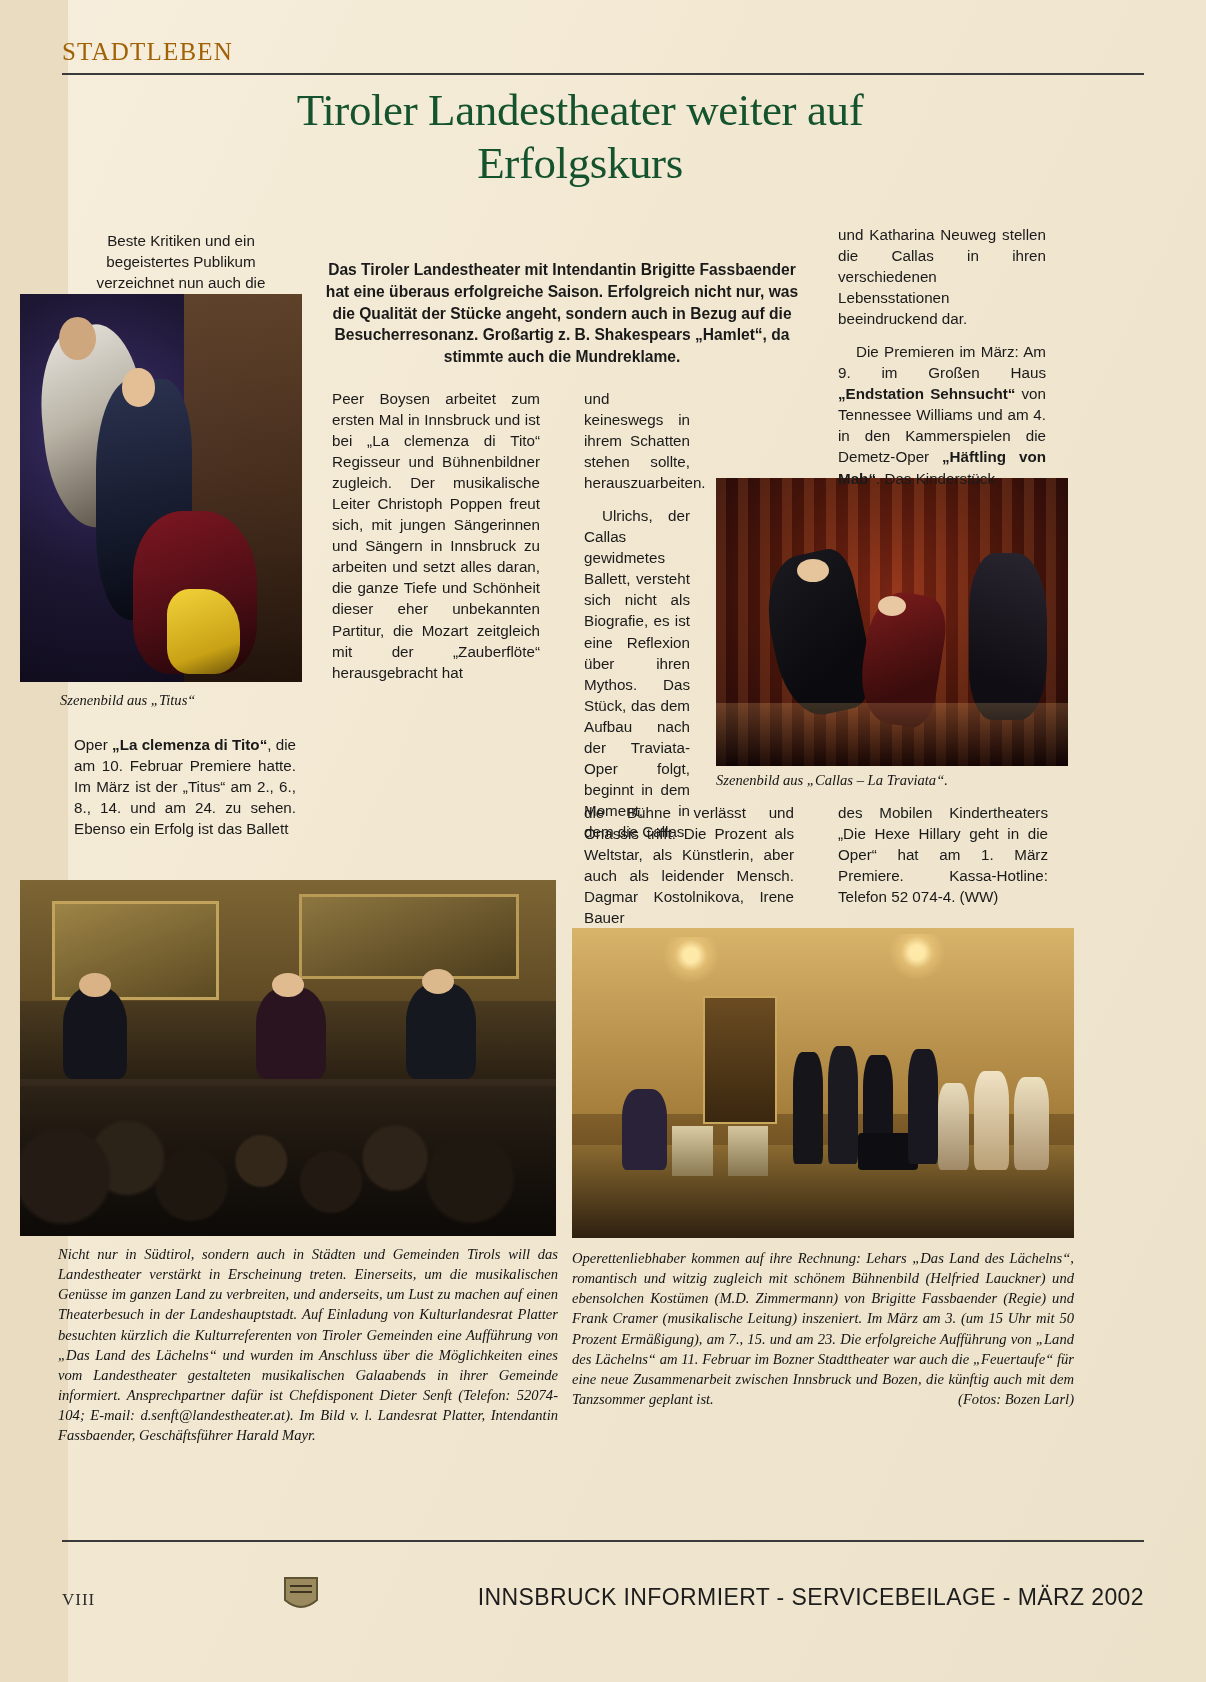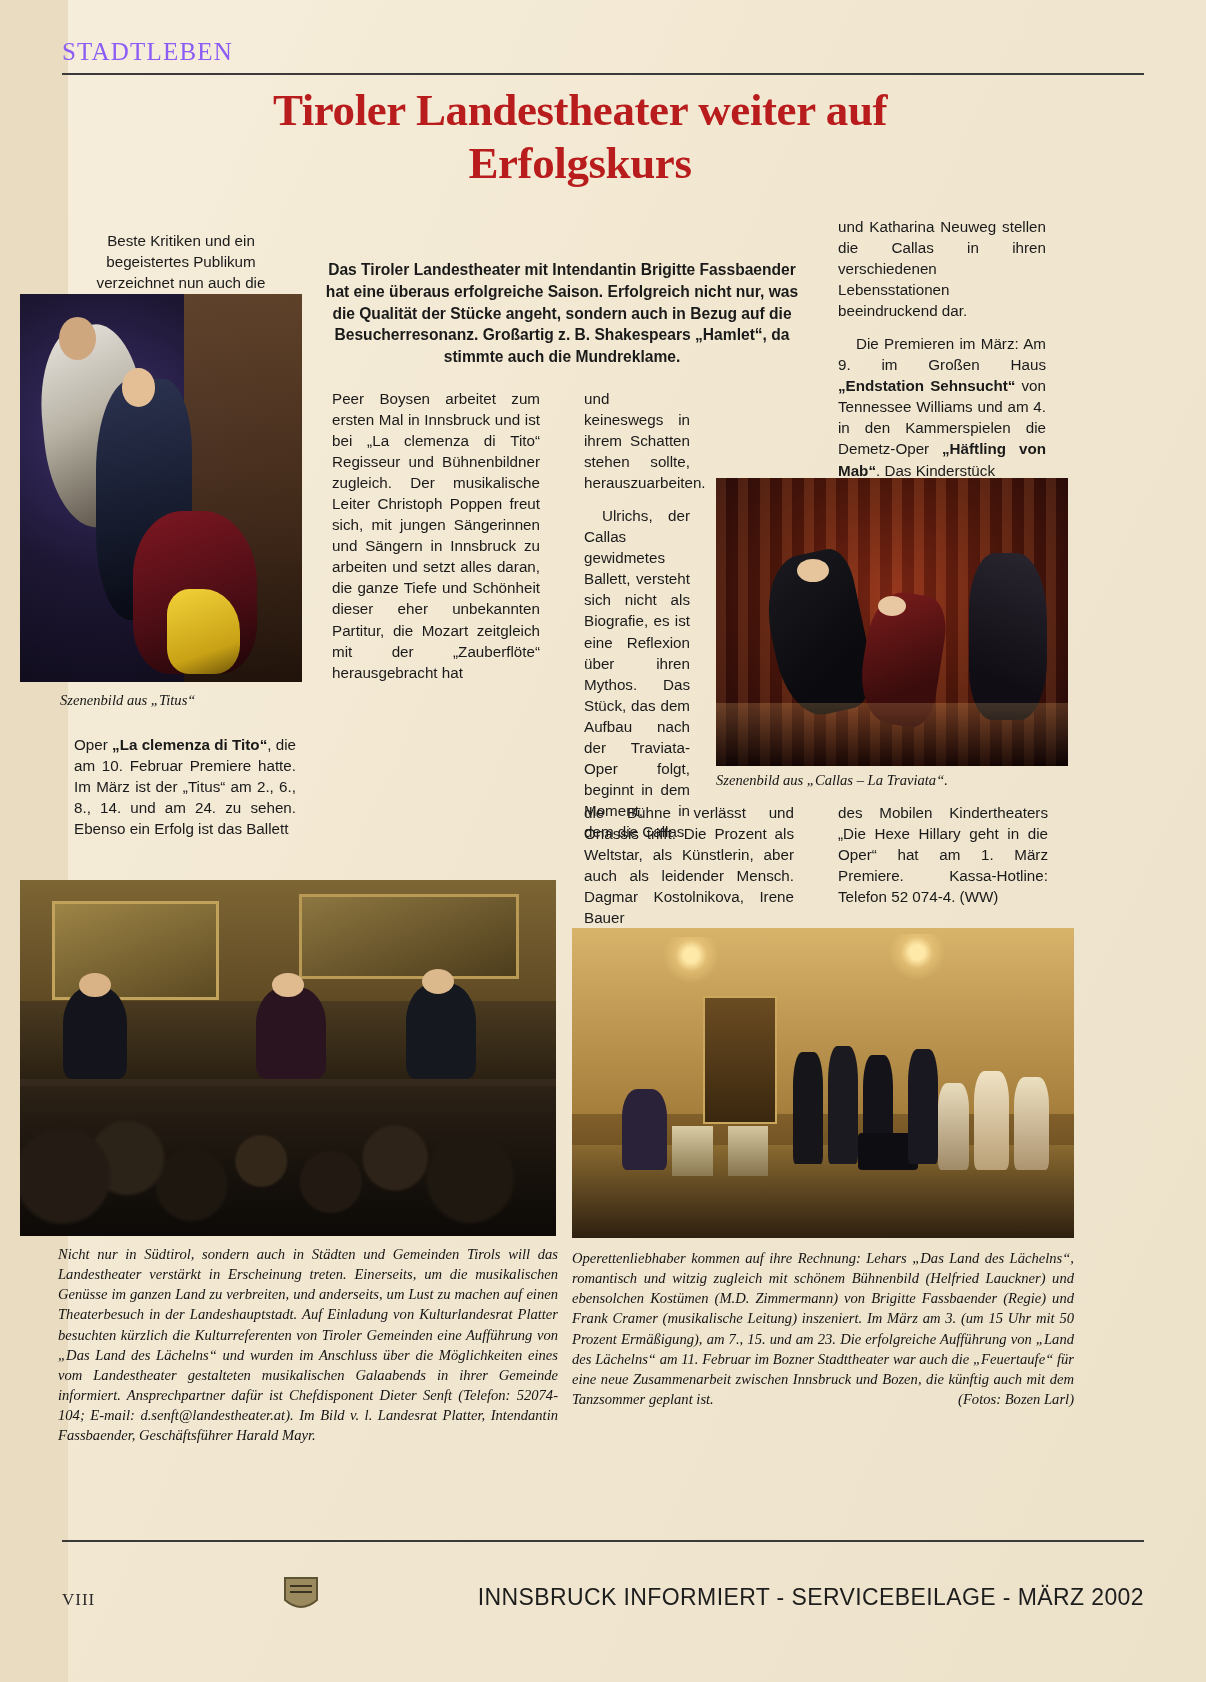--- a/index.html
+++ b/index.html
@@ -33,39 +33,39 @@
     left: 0; top: 0;
     width: 68px; height: 1682px;
     background: #e9dcc0;
   }
   .kicker {
     position: absolute;
     left: 62px; top: 38px;
     font-family: "Liberation Serif", serif;
     font-size: 25px;
     letter-spacing: 1.2px;
-    color: #8b5cf6;
+    color: #a16207;
     font-variant: small-caps;
   }
   .kicker-rule {
     position: absolute;
     left: 62px; top: 73px;
     width: 1082px; height: 2px;
     background: #3a3a3a;
   }
   .headline {
     position: absolute;
     left: 215px; top: 84px;
     width: 730px;
     text-align: center;
     font-family: "Liberation Serif", serif;
-    font-weight: bold;
+    font-weight: normal;
     font-size: 45px;
     line-height: 1.18;
-    color: #b91c1c;
+    color: #14532d;
     letter-spacing: -0.4px;
   }
   .col {
     position: absolute;
     font-size: 15.2px;
     line-height: 1.385;
     text-align: justify;
   }
   .col p { margin: 12px; }
   .col p + p { text-indent: 18px; }
@@ -78,21 +78,21 @@
     font-size: 15.6px;
     line-height: 1.4;
     margin-top: 44px;
   }
   
   #col1a { left: 62px; top: 218px; width: 238px; text-align: center; }
   #col1b { left: 62px; top: 722px; width: 246px; }
   #col2  { left: 320px; top: 376px; width: 232px; }
   #col3a { left: 572px; top: 376px; width: 130px; }
   #col3b { left: 572px; top: 790px; width: 234px; }
-  #col4a { left: 826px; top: 204px; width: 232px; }
+  #col4a { left: 826px; top: 212px; width: 232px; }
   #col4b { left: 826px; top: 790px; width: 234px; }
 
   b.run { font-weight: bold; }
 
   
   .photo {
     position: absolute;
     overflow: hidden;
     background: #100d12;
   }

